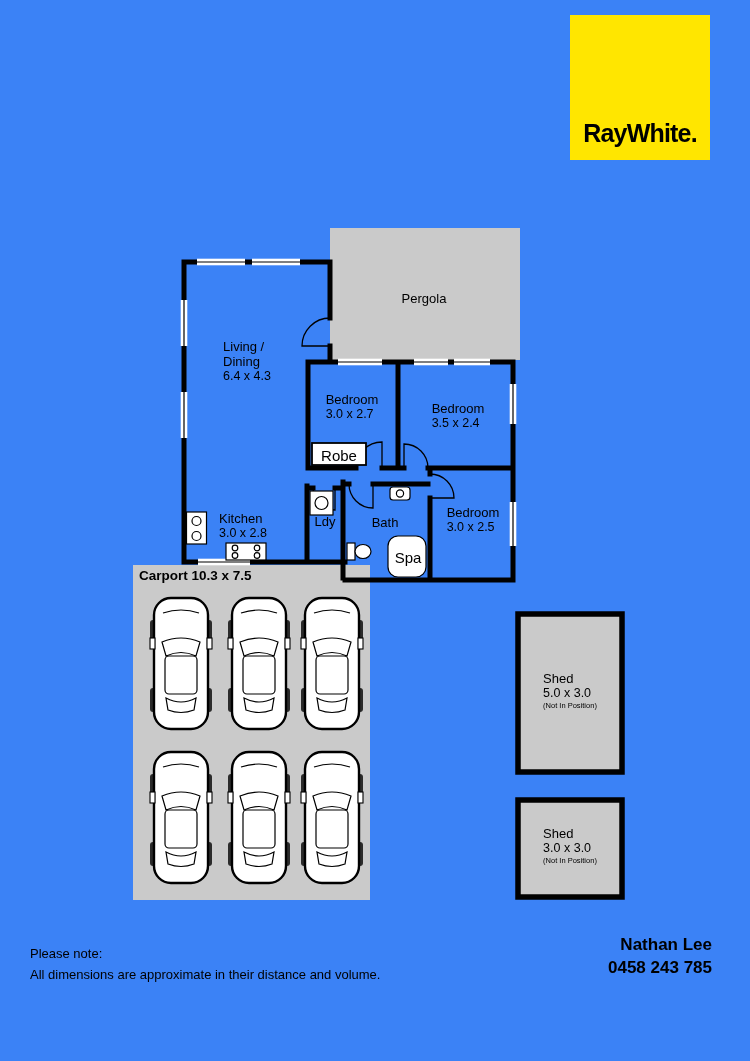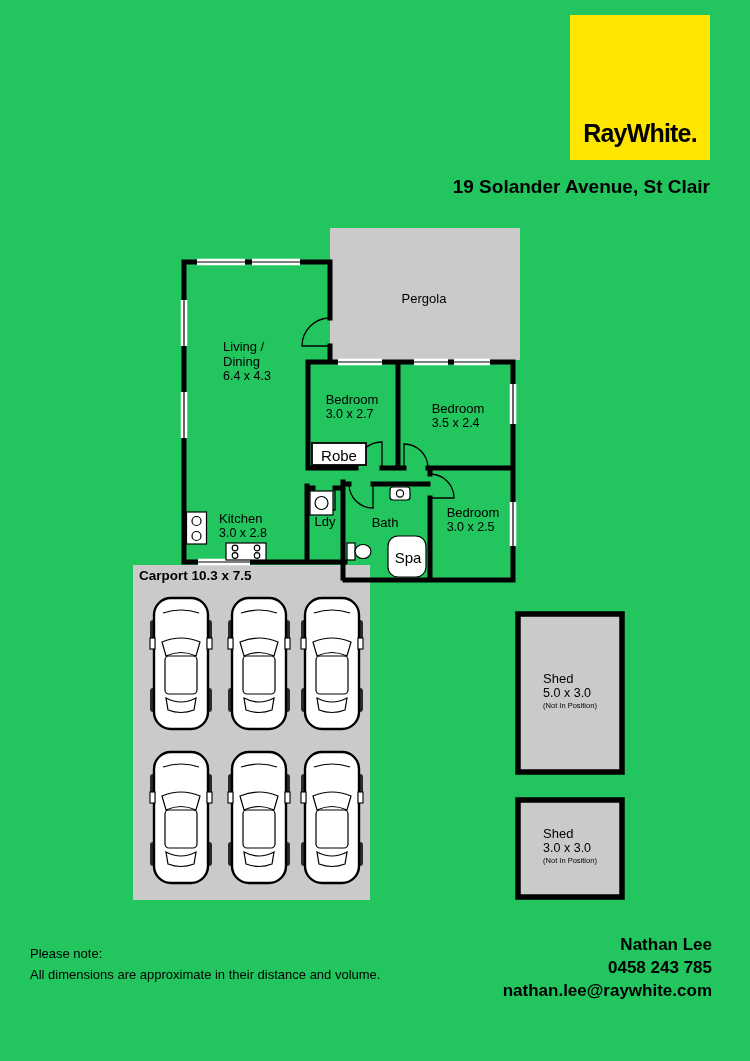--- a/index.html
+++ b/index.html
@@ -1,17 +1,17 @@
 <!DOCTYPE html>
 <html><head>
 <meta charset="utf-8">
 <style>
   * { margin:0; padding:0; box-sizing:border-box; }
   html,body { background:#ffffff; font-family:"Liberation Sans", sans-serif; }
-  .page { position:relative; width:750px; height:1061px; background:#22c55e; overflow:hidden; }
+  .page { position:relative; width:750px; height:1061px; background:#3b82f6; overflow:hidden; }
 
   .logo { position:absolute; left:570px; top:15px; width:140px; height:145px;
           display:flex; align-items:flex-end; justify-content:center; padding-bottom:12px; }
   .logo-text { font-weight:bold; font-size:25px; letter-spacing:-0.8px; color:#000; }
 
   .address { position:absolute; top:176px; right:40px; font-size:19px; font-weight:bold; color:#000; white-space:nowrap; }
 
   svg.plan { position:absolute; left:0; top:0; }
 
   .lbl { position:absolute; transform:translate(-50%,-50%); text-align:left;
@@ -28,21 +28,20 @@
 </style>
 </head>
 <body>
 
 <div class="page">
 
   <div class="logo" style="background: rgb(255, 230, 0);">
     <div class="logo-text">RayWhite.</div>
   </div>
 
-  <div class="address">19 Solander Avenue, St Clair</div>
 
   <svg class="plan" width="750" height="1061" viewBox="0 0 750 1061" xmlns="http://www.w3.org/2000/svg">
     <defs>
       <g id="car-shape">
         <rect x="0" y="24" width="7" height="24" rx="3" fill="#2b2b2b"></rect>
         <rect x="55" y="24" width="7" height="24" rx="3" fill="#2b2b2b"></rect>
         <rect x="0" y="92" width="7" height="24" rx="3" fill="#2b2b2b"></rect>
         <rect x="55" y="92" width="7" height="24" rx="3" fill="#2b2b2b"></rect>
         <rect x="4" y="2" width="54" height="131" rx="17" fill="#ffffff" stroke="#000" stroke-width="2.4"></rect>
         <rect x="0" y="42" width="5" height="11" fill="#ffffff" stroke="#000" stroke-width="1.1"></rect>
@@ -192,16 +191,15 @@
   </div>
 
   <div class="note">
     <div>Please note:</div>
     <div>All dimensions are approximate in their distance and volume.</div>
   </div>
 
   <div class="agent">
     <div>Nathan Lee</div>
     <div>0458 243 785</div>
-    <div>nathan.lee@raywhite.com</div>
   </div>
 
 </div>
 
 </body></html>

